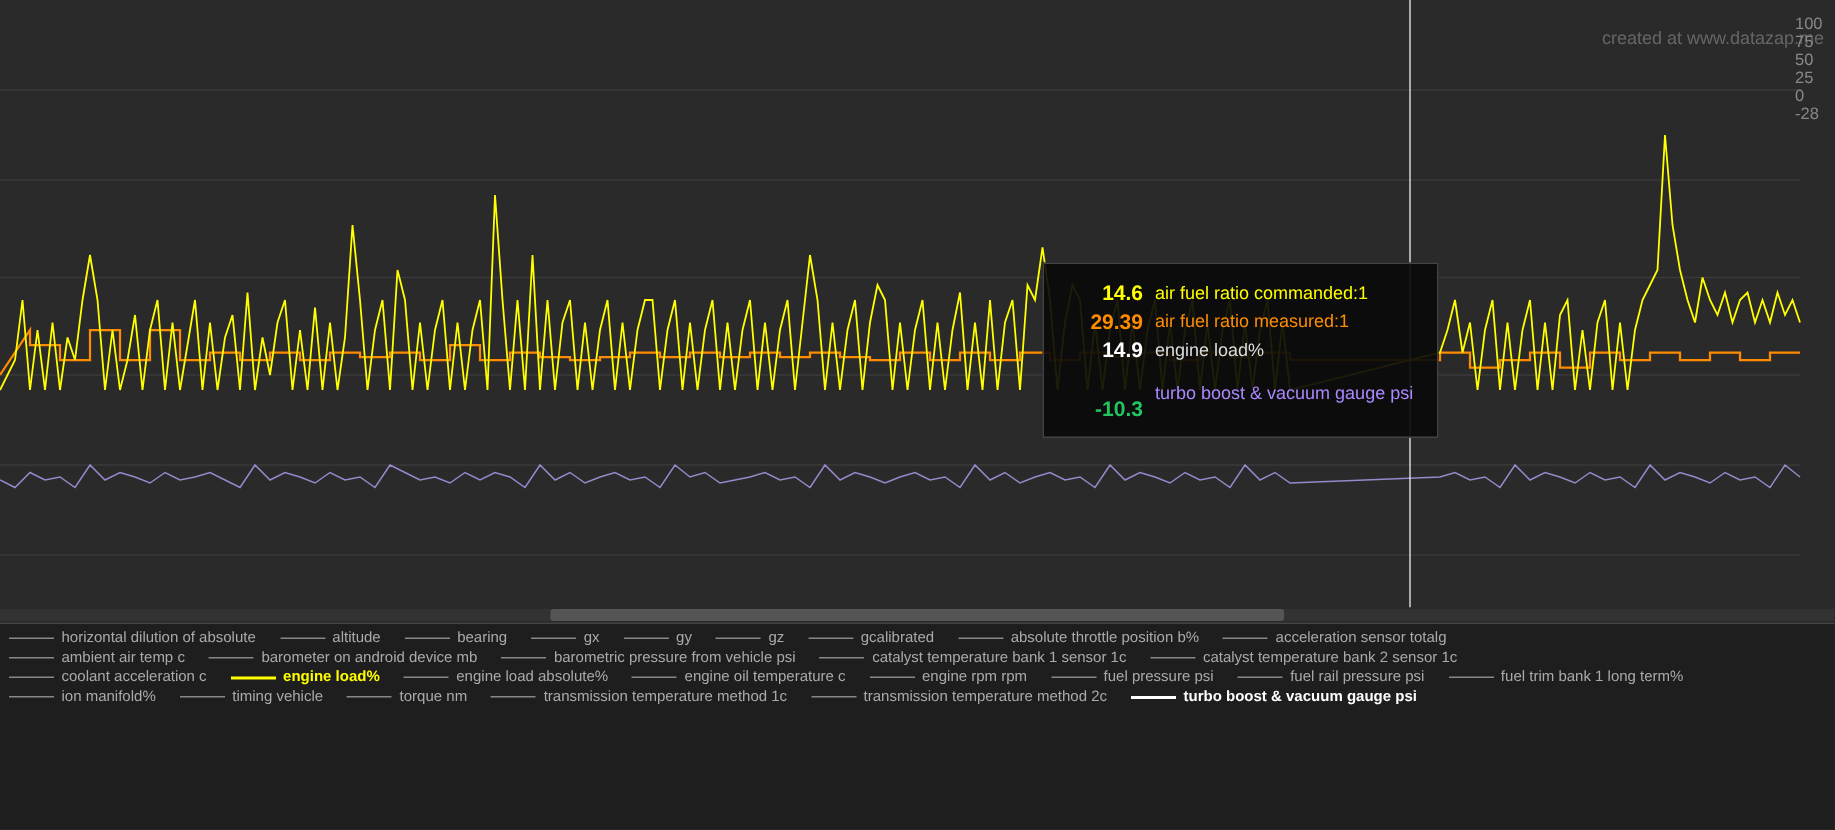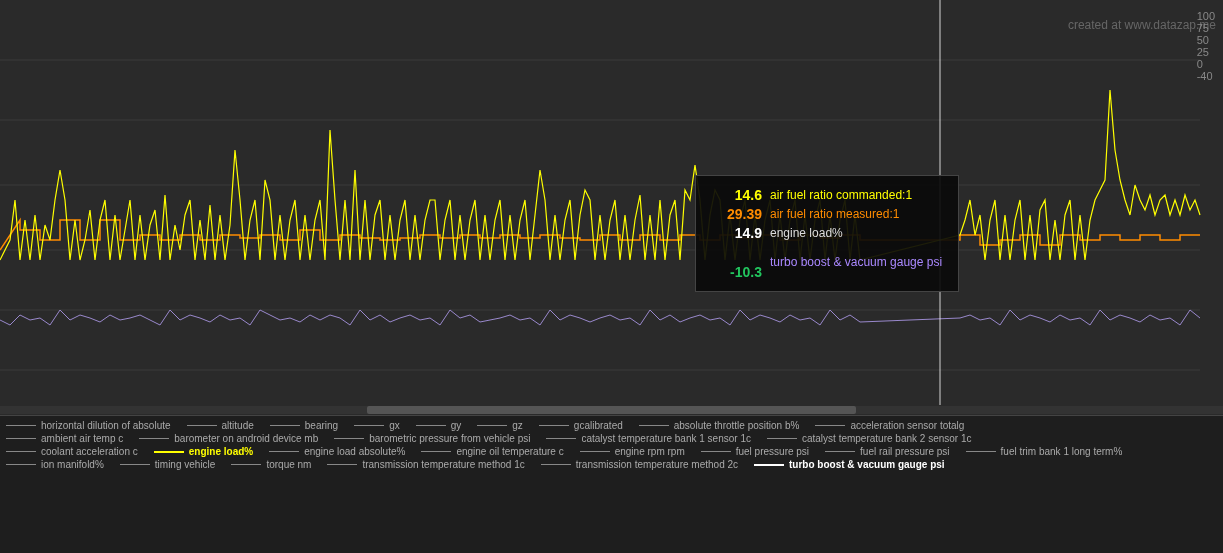--- a/index.html
+++ b/index.html
@@ -235,21 +235,21 @@
   </svg>
 
   <div class="watermark">created at www.datazap.me</div>
 
   <div class="y-axis-labels">
     <span>100</span>
     <span>75</span>
     <span>50</span>
     <span>25</span>
     <span>0</span>
-    <span>-40</span>
+    <span>-28</span>
   </div>
 
   <div class="tooltip">
     <div class="tooltip-row">
       <span class="tooltip-value tv-yellow">14.6</span>
       <span class="tooltip-label tl-yellow">air fuel ratio commanded:1</span>
     </div>
     <div class="tooltip-row">
       <span class="tooltip-value tv-orange">29.39</span>
       <span class="tooltip-label tl-orange">air fuel ratio measured:1</span>

